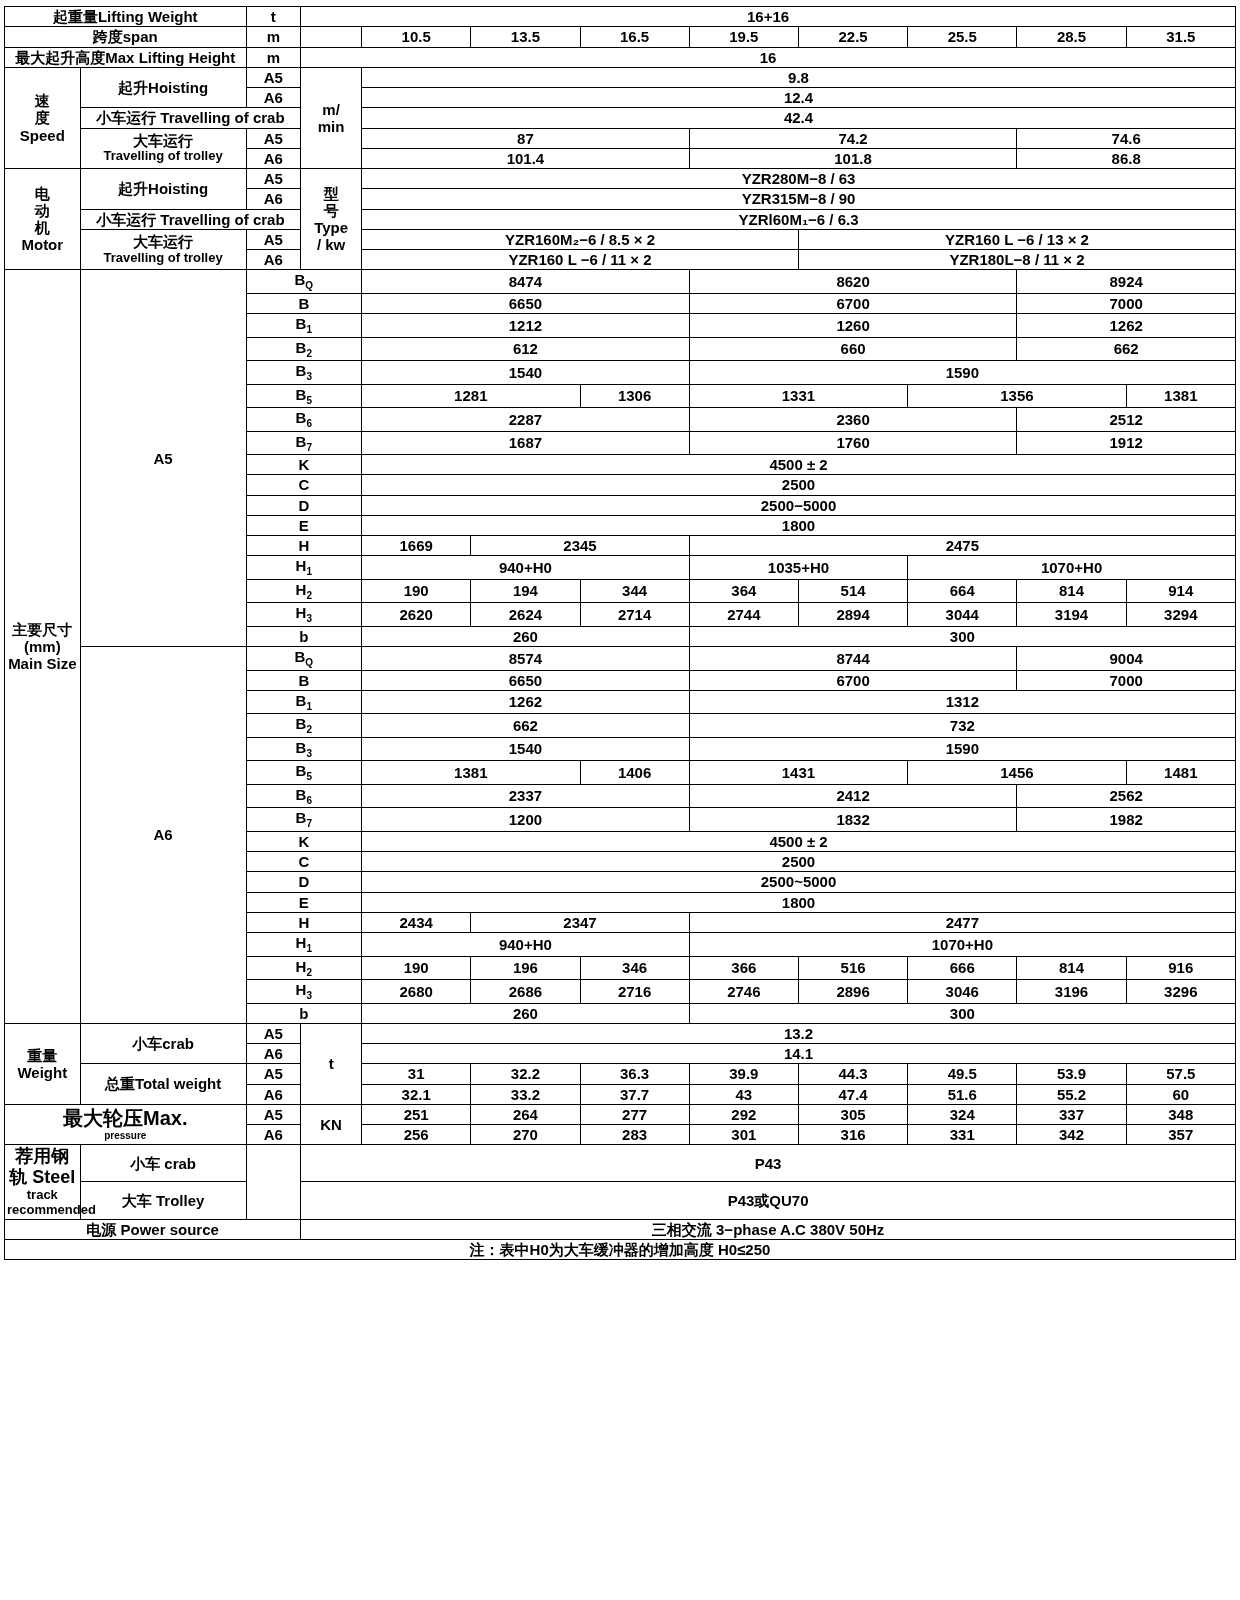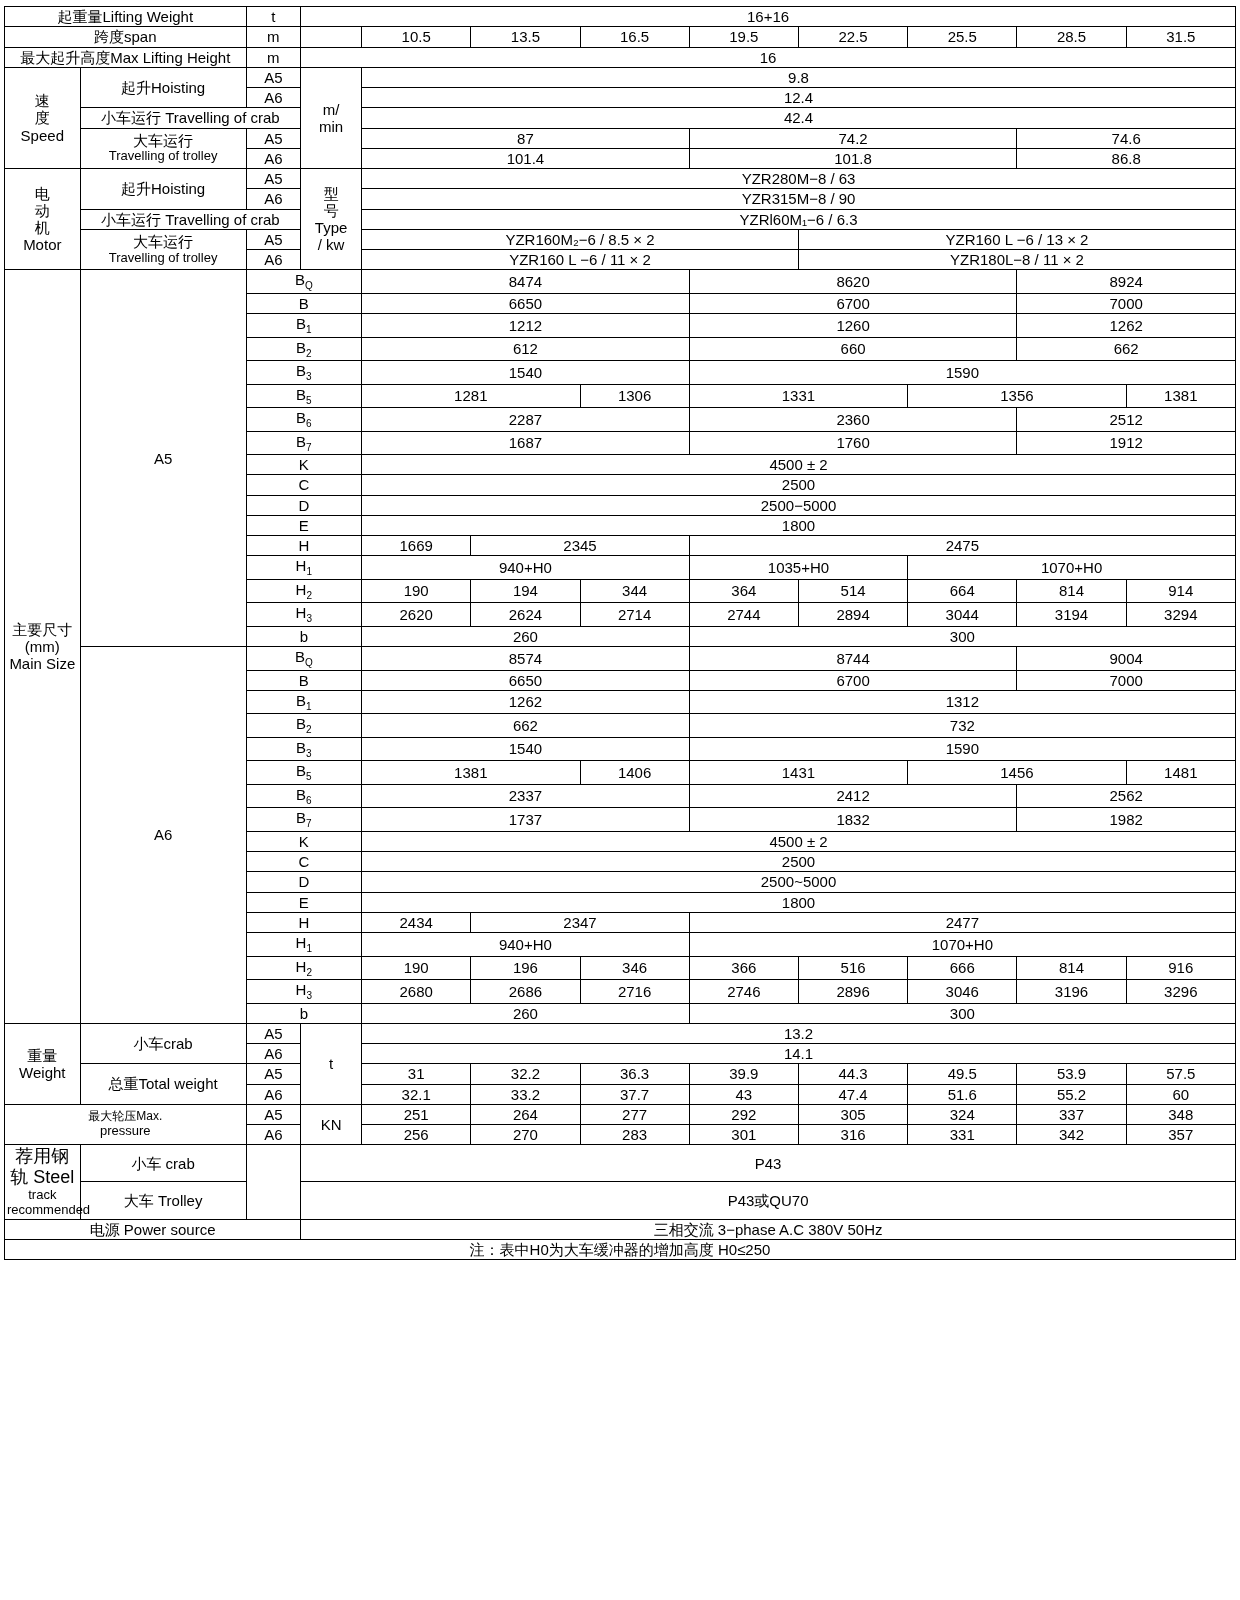--- a/index.html
+++ b/index.html
@@ -1,18 +1,18 @@
 <!DOCTYPE html>
 <html><head>
 <meta charset="utf-8">
 <style>
   html,body{margin:0;padding:0;background:#fff;}
   body{width:1240px;font-family:"Liberation Sans","DejaVu Sans",sans-serif;color:#000;}
   .wrap{width:1240px;padding:6px 4px 0 4px;box-sizing:border-box;}
-  table.spec{border-collapse:collapse;width:1232px;table-layout:fixed;}
+  table.spec{border-collapse:collapse;width:1232px;table-layout:fixed;font-weight:bold;}
   table.spec td{border:1px solid #000;text-align:center;vertical-align:middle;
     font-size:15px;line-height:1.15;padding:1px 2px;}
   td.lbl{font-size:15px;}
   td.lbl2{font-size:14px;}
   td.small{font-size:13px;}
   td.sym{font-size:15px;}
   sub{font-size:10px;}
   .vgroup{font-size:15px;line-height:1.2;}
   .note{font-size:15px;text-align:center;}
   td.unit{font-size:15px;}
@@ -280,21 +280,21 @@
           <td colspan="1">1481</td>
         </tr>
         <tr>
           <td colspan="2" class="sym">B<sub>6</sub></td>
           <td colspan="3">2337</td>
           <td colspan="3">2412</td>
           <td colspan="2">2562</td>
         </tr>
         <tr>
           <td colspan="2" class="sym">B<sub>7</sub></td>
-          <td colspan="3">1737</td>
+          <td colspan="3">1200</td>
           <td colspan="3">1832</td>
           <td colspan="2">1982</td>
         </tr>
         <tr>
           <td colspan="2" class="sym">K</td>
           <td colspan="8">4500 ± 2</td>
         </tr>
         <tr>
           <td colspan="2" class="sym">C</td>
           <td colspan="8">2500</td>
@@ -377,22 +377,22 @@
           <td>33.2</td>
           <td>37.7</td>
           <td>43</td>
           <td>47.4</td>
           <td>51.6</td>
           <td>55.2</td>
           <td>60</td>
         </tr>
         <tr>
           <td colspan="2" rowspan="2" class="small">
-            <div style="font-size:12px">最大轮压Max.</div>
-            <div style="font-size:13px">pressure</div>
+            <div style="font-size:20px">最大轮压Max.</div>
+            <div style="font-size:10px">pressure</div>
           </td>
           <td class="small">A5</td>
           <td rowspan="2" class="unit">KN</td>
           <td>251</td>
           <td>264</td>
           <td>277</td>
           <td>292</td>
           <td>305</td>
           <td>324</td>
           <td>337</td>

